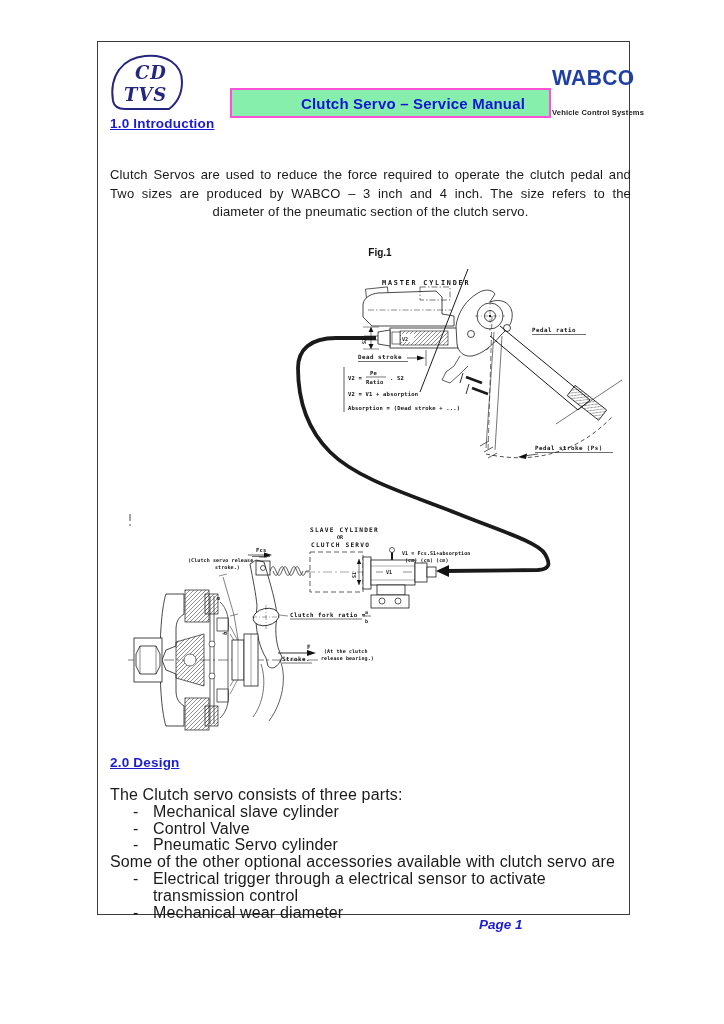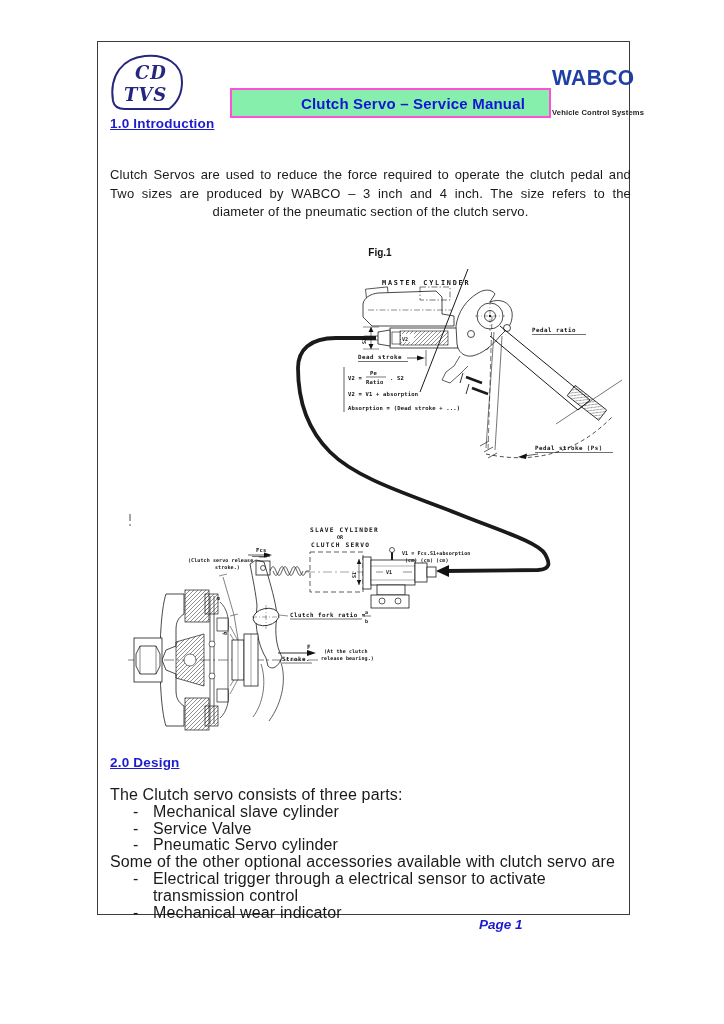--- a/index.html
+++ b/index.html
@@ -275,30 +275,30 @@
 <div class="abs hblue design-heading">2.0 Design</div>
 
 <div class="abs design-block">
   <div>The Clutch servo consists of three parts:</div>
   <div class="li">
     <span class="dash">-</span>
     <span>Mechanical slave cylinder</span>
   </div>
   <div class="li">
     <span class="dash">-</span>
-    <span>Service Valve</span>
+    <span>Control Valve</span>
   </div>
   <div class="li">
     <span class="dash">-</span>
     <span>Pneumatic Servo cylinder</span>
   </div>
   <div>Some of the other optional accessories available with clutch servo are</div>
   <div class="li">
     <span class="dash">-</span>
     <span>Electrical trigger through a electrical sensor to activate transmission control</span>
   </div>
   <div class="li">
     <span class="dash">-</span>
-    <span>Mechanical wear indicator</span>
+    <span>Mechanical wear diameter</span>
   </div>
 </div>
 
 <div class="abs pagenum">Page 1</div>
 
 </body></html>

